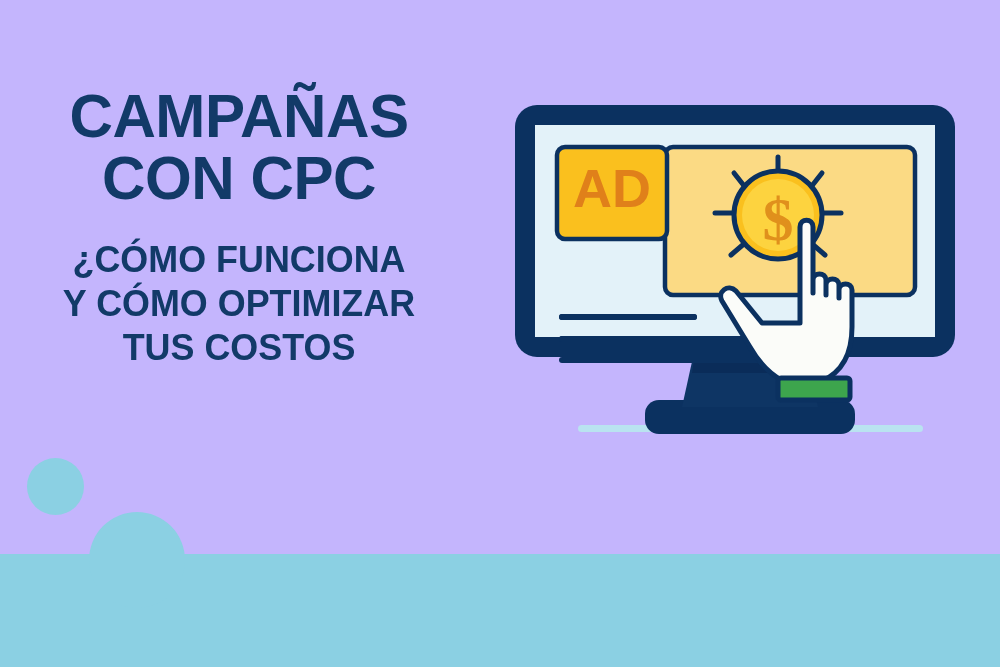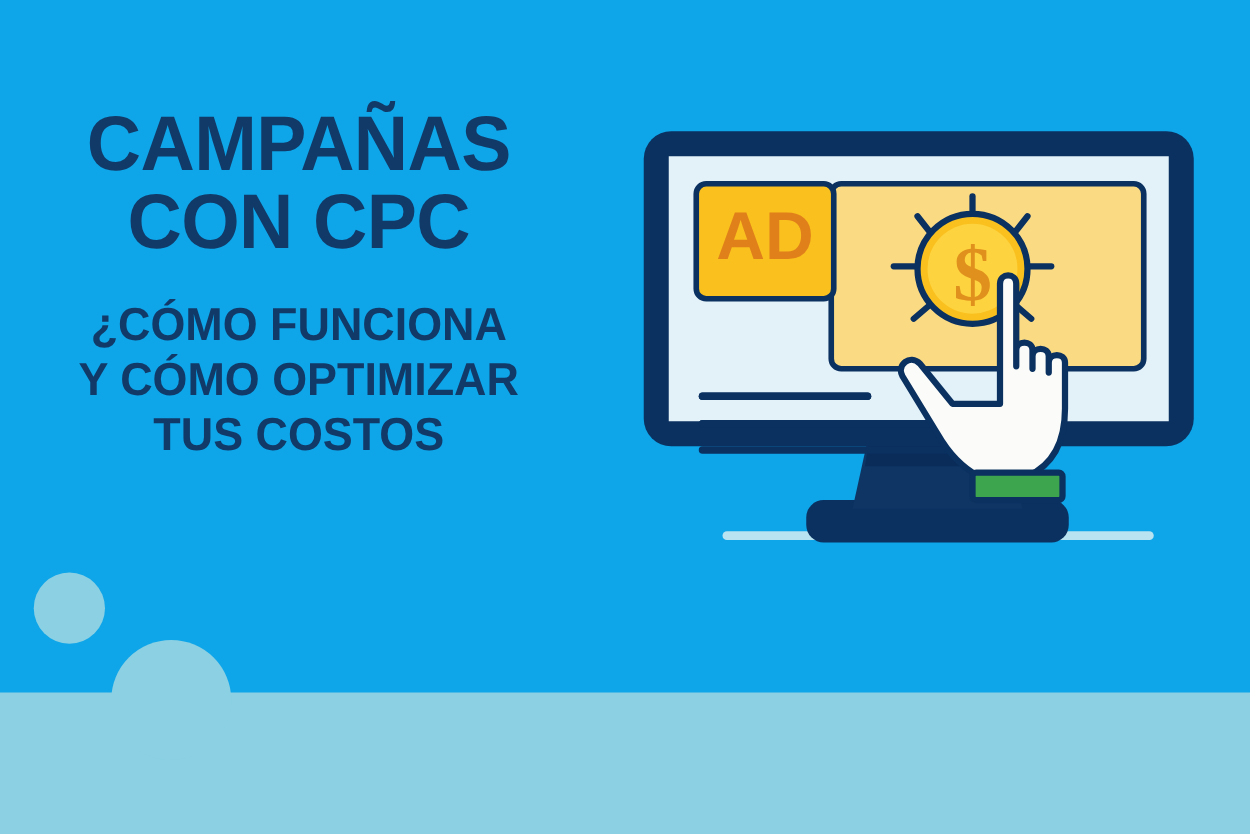--- a/index.html
+++ b/index.html
@@ -10,21 +10,21 @@
     width: 1000px;
     height: 667px;
     overflow: hidden;
     font-family: "Liberation Sans", sans-serif;
     background: #ddeff7;
   }
   #banner {
     position: relative;
     width: 1000px;
     height: 667px;
-    background: #0ea5e9;
+    background: #c4b5fd;
     overflow: hidden;
   }
 
   
   .band {
     position: absolute;
     left: 0;
     top: 554px;
     width: 1000px;
     height: 113px;

